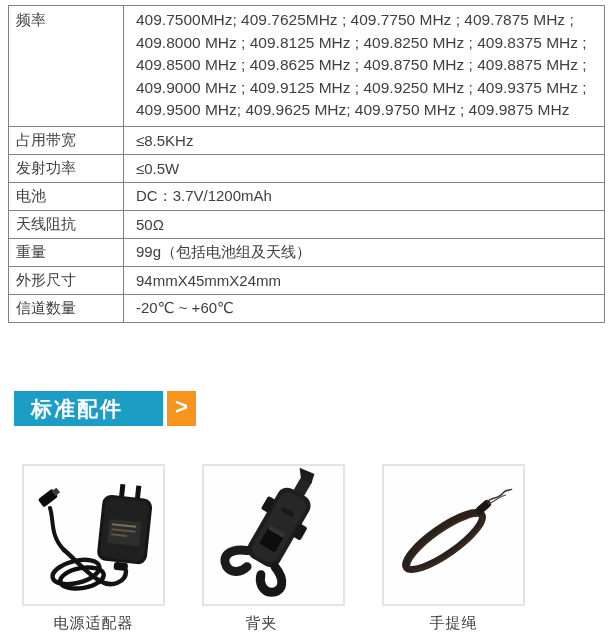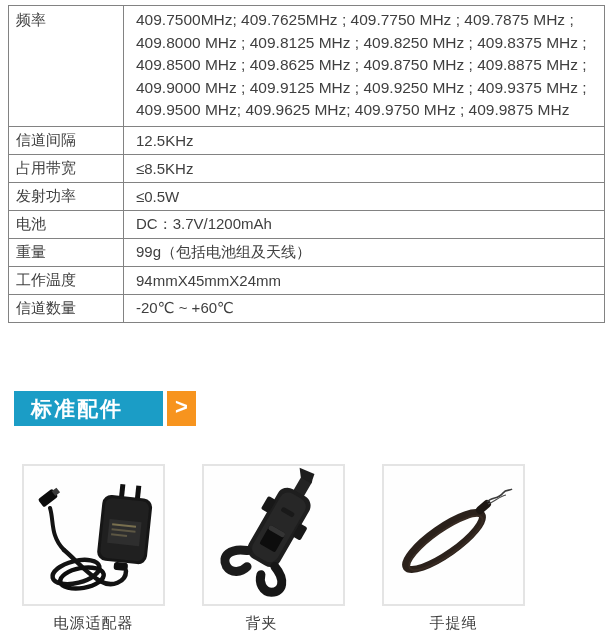--- a/index.html
+++ b/index.html
@@ -67,41 +67,41 @@
 </head>
 <body>
 
 <table class="spec-table">
   <tbody>
       <tr class="freq-row">
     <td class="label">频率</td>
     <td class="value">409.7500MHz; 409.7625MHz ; 409.7750 MHz ; 409.7875 MHz ; 409.8000 MHz ; 409.8125 MHz ; 409.8250 MHz ; 409.8375 MHz ; 409.8500 MHz ; 409.8625 MHz ; 409.8750 MHz ; 409.8875 MHz ; 409.9000 MHz ; 409.9125 MHz ; 409.9250 MHz ; 409.9375 MHz ; 409.9500 MHz; 409.9625 MHz; 409.9750 MHz ; 409.9875 MHz</td>
   </tr>
   <tr class="std-row">
-    <td class="label">信道间隔</td>
-    <td class="value">12.5KHz</td>
-  </tr>
-  <tr class="std-row">
     <td class="label">占用带宽</td>
     <td class="value">≤8.5KHz</td>
   </tr>
   <tr class="std-row">
     <td class="label">发射功率</td>
     <td class="value">≤0.5W</td>
   </tr>
   <tr class="std-row">
     <td class="label">电池</td>
     <td class="value">DC：3.7V/1200mAh</td>
   </tr>
   <tr class="std-row">
+    <td class="label">天线阻抗</td>
+    <td class="value">50Ω</td>
+  </tr>
+  <tr class="std-row">
     <td class="label">重量</td>
     <td class="value">99g（包括电池组及天线）</td>
   </tr>
   <tr class="std-row">
-    <td class="label">工作温度</td>
+    <td class="label">外形尺寸</td>
     <td class="value">94mmX45mmX24mm</td>
   </tr>
   <tr class="std-row">
     <td class="label">信道数量</td>
     <td class="value">-20℃ ~ +60℃</td>
   </tr>
 </tbody>
   </table>
 
 <div class="banner">

